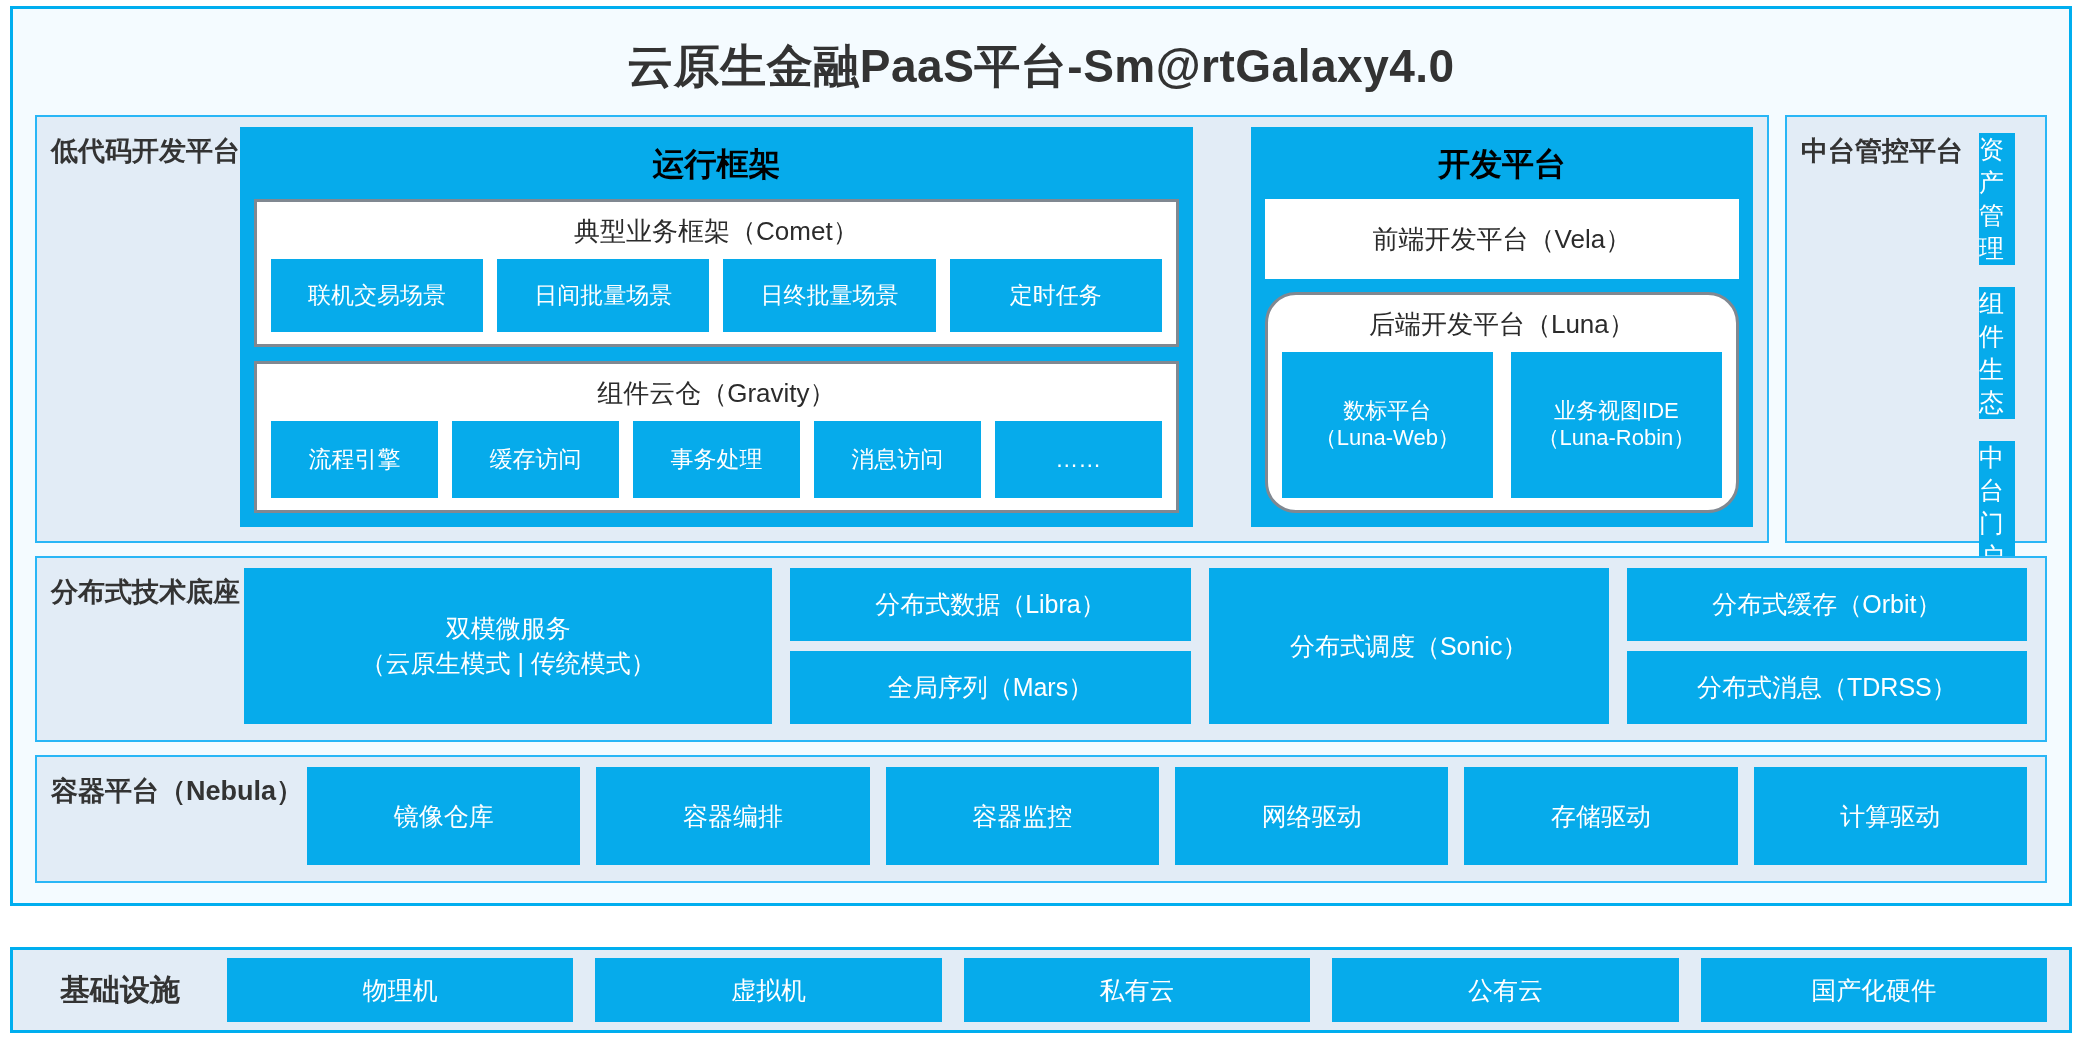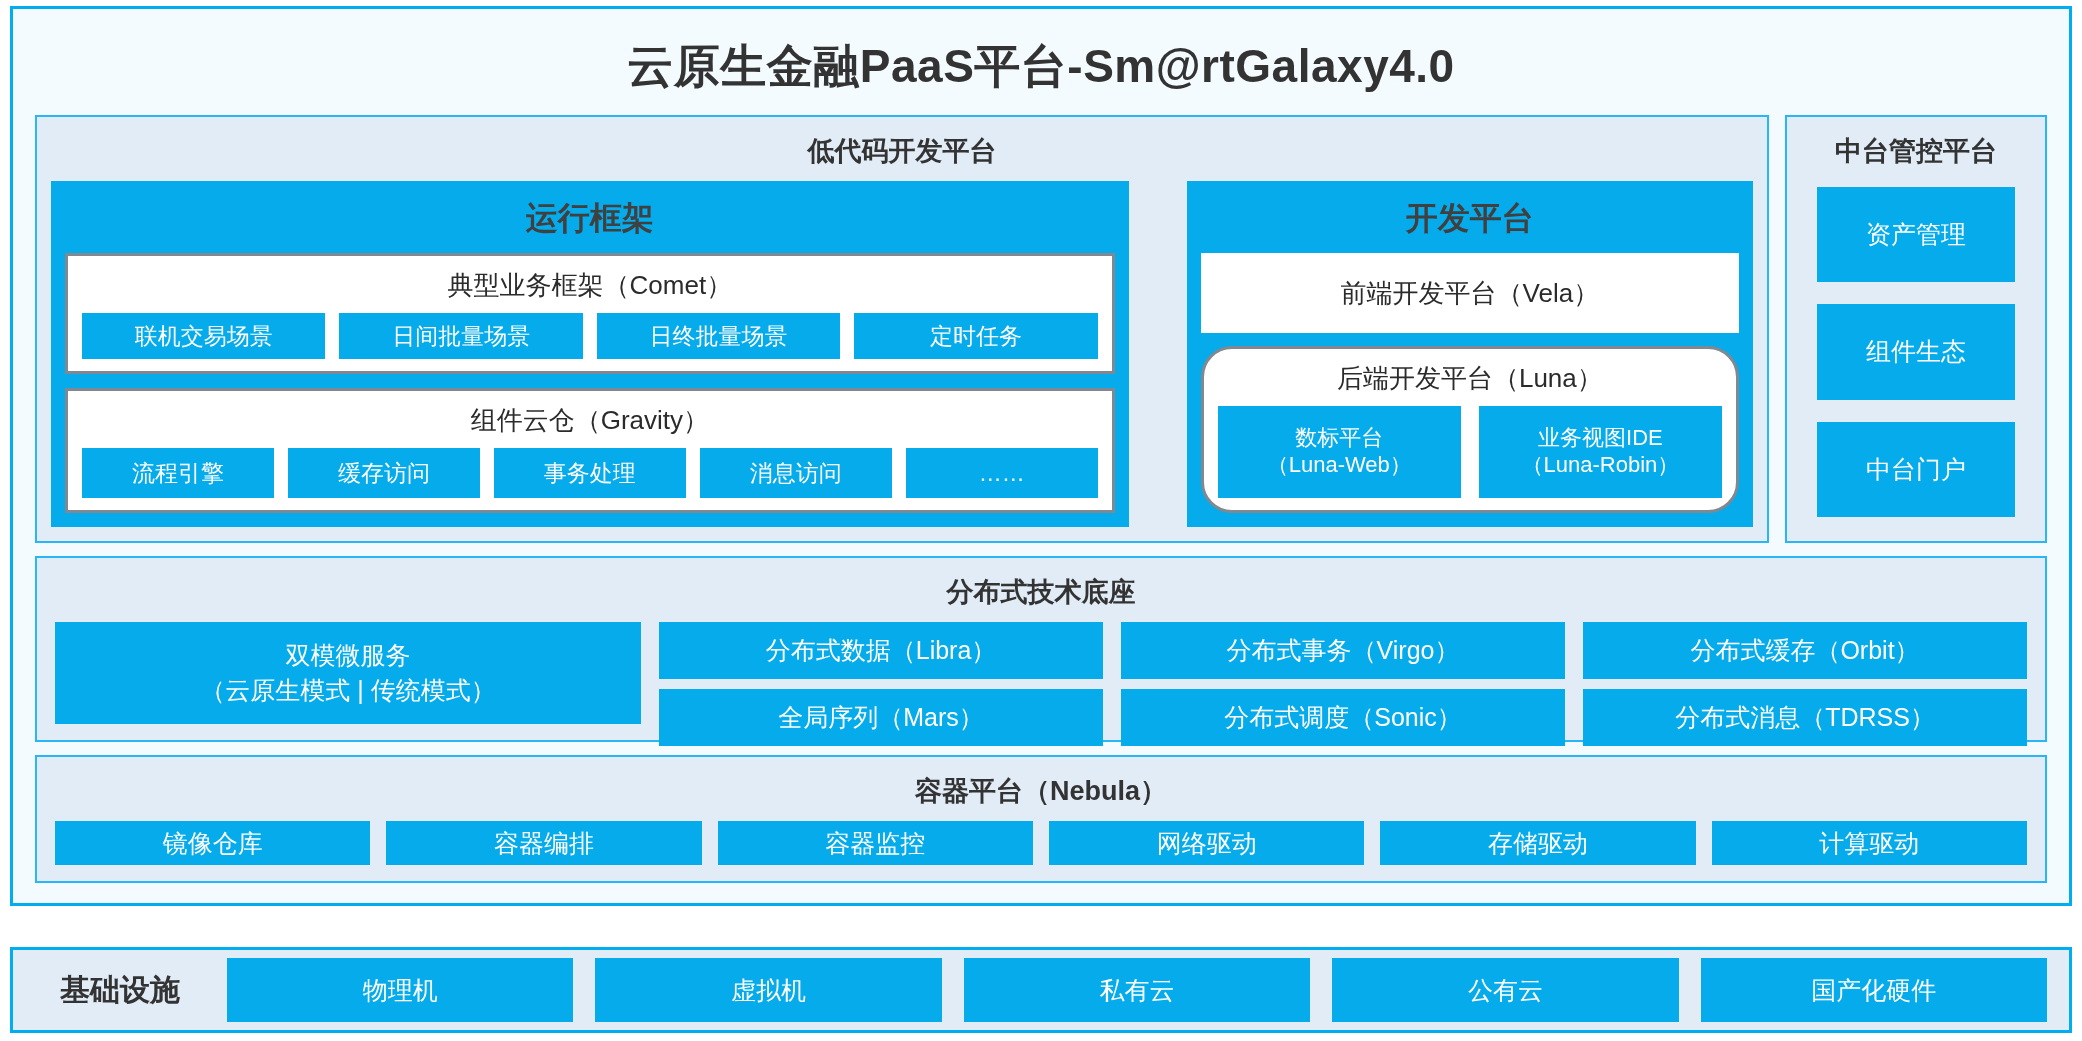--- a/index.html
+++ b/index.html
@@ -39,21 +39,21 @@
   .upper-row {
     display: flex; gap: 16px;
     flex: 0 0 auto;
     height: 428px;
   }
 
   
   .panel {
     border: 2px solid #29B6F6;
     background: #e2ecf6;
-    display: flex; flex-direction: column;
+    display: flex; flex-direction: row;
     padding: 10px 14px 14px 14px;
   }
   .panel-title {
     text-align: center;
     font-size: 27px; font-weight: 700; color: #333333;
     padding: 6px 0 12px 0;
     flex: 0 0 auto;
   }
 
   
@@ -62,21 +62,21 @@
     flex: 1 1 auto; display: flex; gap: 14px; min-height: 0;
   }
 
   .solid-box {
     background: #06ABEB;
     display: flex; flex-direction: column;
     padding: 10px 14px 14px 14px;
     min-width: 0;
   }
   .solid-box > .sb-title {
-    text-align: center; color: #404040;
+    text-align: center; color: #000000;
     font-size: 32px; font-weight: 700;
     padding: 6px 0 12px 0; flex: 0 0 auto;
   }
   .runtime { flex: 1.95 1 0; }
   .devplat  { flex: 1 1 0; margin-left: 44px; }
 
   .white-box {
     background: #ffffff;
     border: 3px solid #808891;
     display: flex; flex-direction: column;
@@ -255,21 +255,20 @@
           <div>双模微服务</div>
           <div>（云原生模式 | 传统模式）</div>
         </div>
 
         <div class="tech-col">
           <div class="tech-cell">分布式数据（Libra）</div>
           <div class="tech-cell">全局序列（Mars）</div>
         </div>
 
         <div class="tech-col">
-          <div class="tech-cell">分布式事务（Virgo）</div>
           <div class="tech-cell">分布式调度（Sonic）</div>
         </div>
 
         <div class="tech-col">
           <div class="tech-cell">分布式缓存（Orbit）</div>
           <div class="tech-cell">分布式消息（TDRSS）</div>
         </div>
 
       </div>
     </div>

